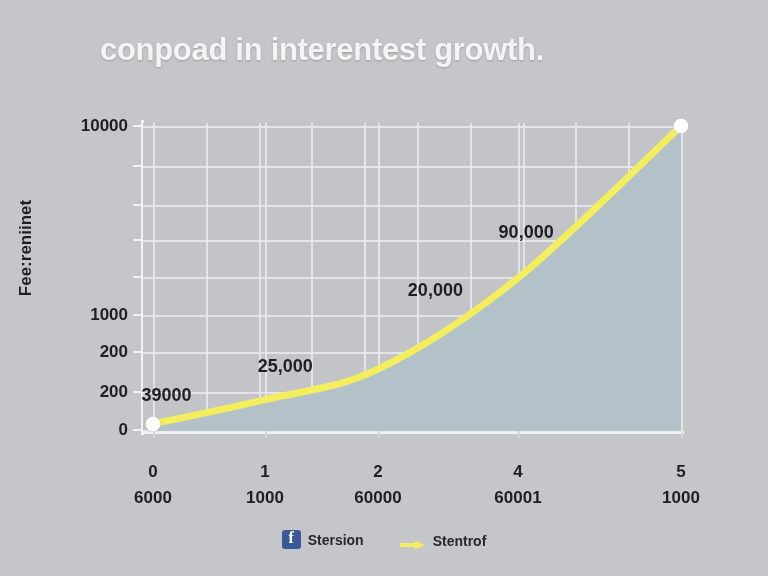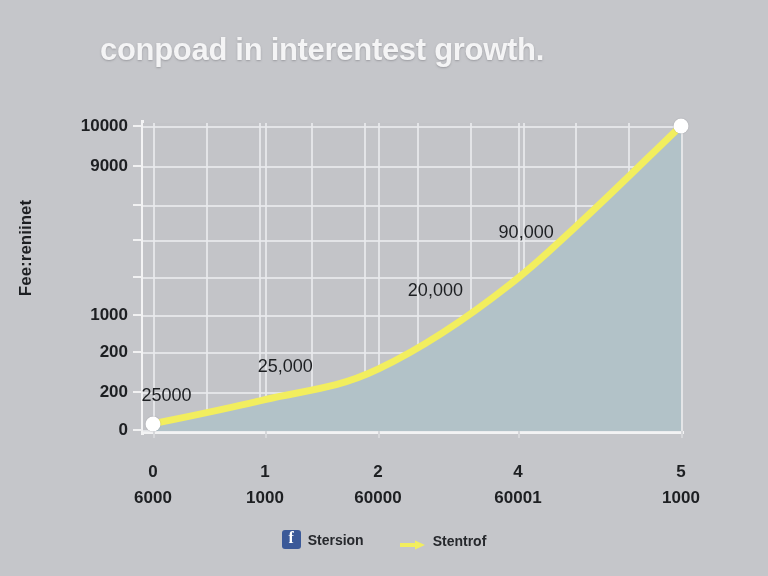--- a/index.html
+++ b/index.html
@@ -149,21 +149,21 @@
     color: #1d1f22;
     transform: rotate(-90deg);
     transform-origin: center center;
     white-space: nowrap;
   }
 
   
   .data-label {
     position: absolute;
     font-size: 18px;
-    font-weight: normal;
+    font-weight: bold;
     color: #1d1f22;
     white-space: nowrap;
     transform: translate(-50%, -50%);
   }
 
   
   .legend {
     position: absolute;
     left: 0;
     top: 530px;
@@ -225,21 +225,20 @@
 <body>
 
 <div id="chart-root">
 
   <div class="chart-title">conpoad in interentest growth.</div>
 
   <div class="axis-title-y">Fee:reniinet</div>
 
   <div class="ylabel-wrap" id="y-labels">
       <div class="ylabel" style="top: 126px;">10000</div>
-      <div class="ylabel" style="top: 166px;">9000</div>
       <div class="ylabel" style="top: 315px;">1000</div>
       <div class="ylabel" style="top: 352px;">200</div>
       <div class="ylabel" style="top: 392px;">200</div>
       <div class="ylabel" style="top: 430px;">0</div>
     </div>
 
   <div class="axis-y-spine"></div>
   <div class="axis-x-spine"></div>
 
   <div id="y-ticks">
@@ -287,21 +286,21 @@
     <svg id="series-svg" width="538" height="308" viewBox="0 0 538 308" style="position:absolute;left:0;top:0;">
       <path id="area-path" d="M 10.00 300.92 C 28.67 296.87, 84.50 285.72, 122.00 276.60 C 159.50 267.48, 192.83 266.47, 235.00 246.20 C 277.17 225.93, 324.50 195.53, 375.00 155.00 C 425.50 114.47, 510.83 28.33, 538.00 3.00 L 538.00 308 L 10.00 308 Z" fill="#b2c2c8"></path>
       <path id="line-path" fill="none" stroke-width="7" stroke-linecap="round" stroke-linejoin="round" d="M 10.00 300.92 C 28.67 296.87, 84.50 285.72, 122.00 276.60 C 159.50 267.48, 192.83 266.47, 235.00 246.20 C 277.17 225.93, 324.50 195.53, 375.00 155.00 C 425.50 114.47, 510.83 28.33, 538.00 3.00" stroke="#f2ee5e"></path>
     </svg>
 
     <div id="markers">
         <div class="endpoint-dot" style="left: 10px; top: 300.92px; background: rgb(255, 255, 255);"></div>
         <div class="endpoint-dot" style="left: 538px; top: 3px; background: rgb(255, 255, 255);"></div>
       </div>
     <div id="data-labels">
-        <div class="data-label" style="left: 23.44px; top: 272.04px;">25000</div>
+        <div class="data-label" style="left: 23.44px; top: 272.04px;">39000</div>
         <div class="data-label" style="left: 142.34px; top: 243.16px;">25,000</div>
         <div class="data-label" style="left: 292.4px; top: 167.16px;">20,000</div>
         <div class="data-label" style="left: 383.15px; top: 109.4px;">90,000</div>
       </div>
   </div>
 
   <div id="x-ticks">
       <div class="tick-x" style="left: 153px;"></div>
       <div class="tick-x" style="left: 265px;"></div>
       <div class="tick-x" style="left: 378px;"></div>

